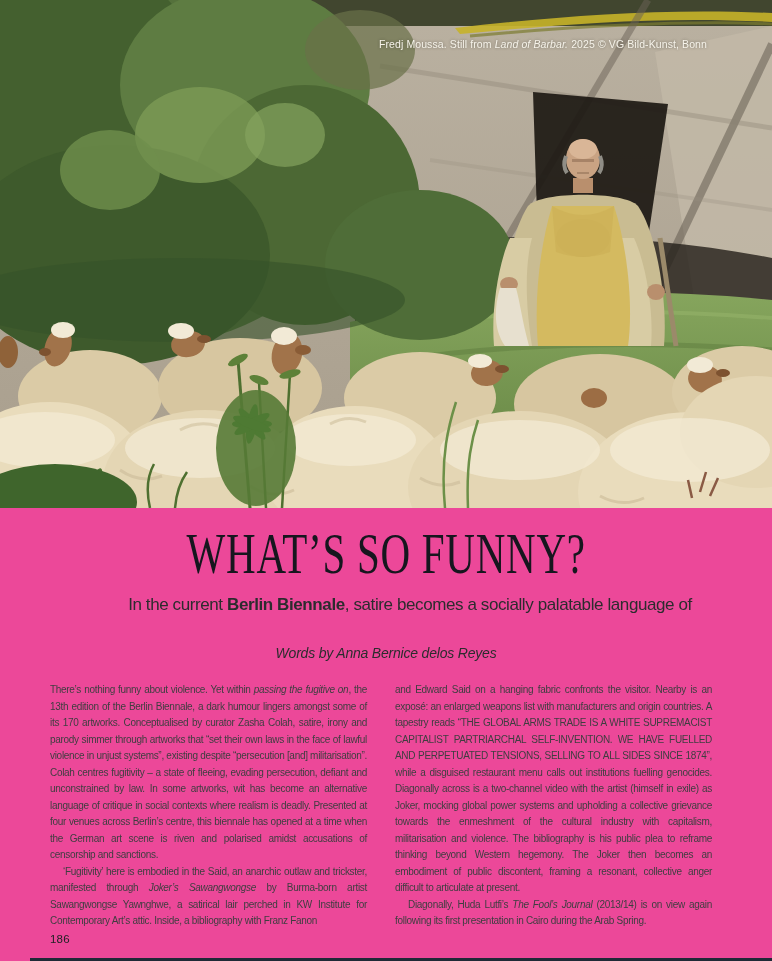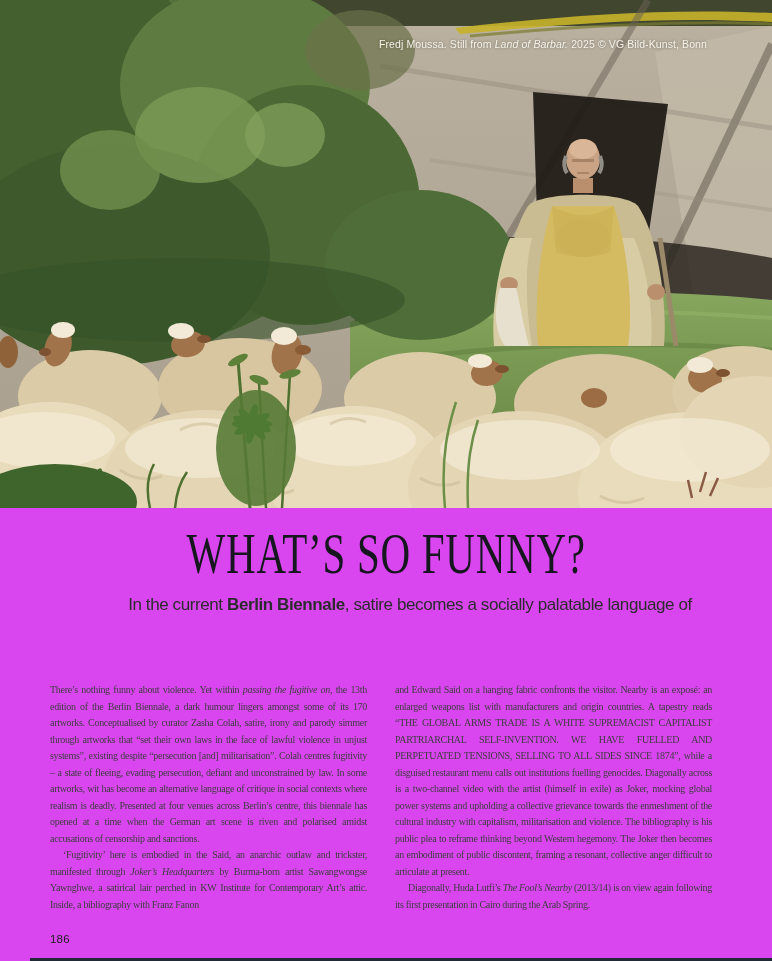--- a/index.html
+++ b/index.html
@@ -1,17 +1,17 @@
 <!DOCTYPE html>
 <html><head>
 <meta charset="utf-8">
 <style>
   html,body{margin:0;padding:0;background:#ffffff;}
   .page{
-    position:relative;width:772px;height:961px;background:#d946ef;
+    position:relative;width:772px;height:961px;background:#ec4899;
     font-family:"Liberation Sans",sans-serif;overflow:hidden;
   }
   
   .hero{position:absolute;top:0;left:0;width:772px;height:508px;margin:0;overflow:hidden;}
   .hero svg{display:block;}
   .caption{
     position:absolute;top:38px;right:65px;
     font-size:10.5px;letter-spacing:.1px;color:#f6f3ea;
     text-shadow:0 0 3px rgba(40,40,30,.45);white-space:nowrap;
   }
@@ -26,21 +26,21 @@
     position:absolute;top:592px;left:0;width:760px;text-align:center;
     font-size:17px;letter-spacing:-.4px;line-height:26px;color:#2c2c2e;padding-left:30px;
   }
   .sf-line{white-space:nowrap;}
   .byline{
     position:absolute;top:645px;left:0;width:772px;text-align:center;
     font-style:italic;font-size:14px;color:#2c2c2e;letter-spacing:-.2px;
   }
   
   .columns{
-    position:absolute;top:682px;left:50px;width:662px;display:flex;gap:28px;font-family:Liberation Serif, serif;
+    position:absolute;top:682px;left:50px;width:662px;display:flex;gap:28px;
   }
   .col{
     width:324px;font-size:10px;line-height:16.5px;letter-spacing:-.3px;
     text-align:justify;color:#3e3e40;
   }
   .col p{margin:0;}
   .col p.indent{text-indent:13px;}
   
   .pagenum{
     position:absolute;left:50px;top:933px;
@@ -197,28 +197,29 @@
     </svg>
     <figcaption class="caption"><span>Fredj Moussa. Still from </span><span style="font-style: italic;">Land of Barbar.</span><span> 2025 © VG Bild-Kunst, Bonn</span></figcaption>
   </figure>
 
   <h1 class="headline"><span class="headline-inner">WHAT’S SO FUNNY?</span></h1>
 
   <div class="standfirst">
     <div class="sf-line"><span>In the current </span><span style="font-weight: bold;">Berlin Biennale</span><span>, satire becomes a socially palatable language of</span></div>
   </div>
 
+  <div class="byline">Words by Anna Bernice delos Reyes</div>
 
   <div class="columns">
     <div class="col">
       <p><span>There’s nothing funny about violence. Yet within </span><span style="font-style: italic;">passing the fugitive on</span><span>, the 13th edition of the Berlin Biennale, a dark humour lingers amongst some of its 170 artworks. Conceptualised by curator Zasha Colah, satire, irony and parody simmer through artworks that “set their own laws in the face of lawful violence in unjust systems”, existing despite “persecution [and] militarisation”. Colah centres fugitivity – a state of fleeing, evading persecution, defiant and unconstrained by law. In some artworks, wit has become an alternative language of critique in social contexts where realism is deadly. Presented at four venues across Berlin’s centre, this biennale has opened at a time when the German art scene is riven and polarised amidst accusations of censorship and sanctions.</span></p>
-      <p class="indent"><span>‘Fugitivity’ here is embodied in the Said, an anarchic outlaw and trickster, manifested through </span><span style="font-style: italic;">Joker’s Headquarters</span><span> by Burma-born artist Sawangwongse Yawnghwe, a satirical lair perched in KW Institute for Contemporary Art’s attic. Inside, a bibliography with Franz Fanon</span></p>
+      <p class="indent"><span>‘Fugitivity’ here is embodied in the Said, an anarchic outlaw and trickster, manifested through </span><span style="font-style: italic;">Joker’s Sawangwongse</span><span> by Burma-born artist Sawangwongse Yawnghwe, a satirical lair perched in KW Institute for Contemporary Art’s attic. Inside, a bibliography with Franz Fanon</span></p>
     </div>
     <div class="col">
       <p><span>and Edward Said on a hanging fabric confronts the visitor. Nearby is an exposé: an enlarged weapons list with manufacturers and origin countries. A tapestry reads “THE GLOBAL ARMS TRADE IS A WHITE SUPREMACIST CAPITALIST PARTRIARCHAL SELF-INVENTION. WE HAVE FUELLED AND PERPETUATED TENSIONS, SELLING TO ALL SIDES SINCE 1874”, while a disguised restaurant menu calls out institutions fuelling genocides. Diagonally across is a two-channel video with the artist (himself in exile) as Joker, mocking global power systems and upholding a collective grievance towards the enmeshment of the cultural industry with capitalism, militarisation and violence. The bibliography is his public plea to reframe thinking beyond Western hegemony. The Joker then becomes an embodiment of public discontent, framing a resonant, collective anger difficult to articulate at present.</span></p>
-      <p class="indent"><span>Diagonally, Huda Lutfi’s </span><span style="font-style: italic;">The Fool’s Nearby</span><span> (2013/14) is on view again following its first presentation in Cairo during the Arab Spring.</span></p>
+      <p class="indent"><span>Diagonally, Huda Lutfi’s </span><span style="font-style: italic;">The Fool’s Journal</span><span> (2013/14) is on view again following its first presentation in Cairo during the Arab Spring.</span></p>
     </div>
   </div>
 
   <div class="pagenum">186</div>
   <div class="bottom-bar"></div>
 
 </div>
 
 </body></html>

